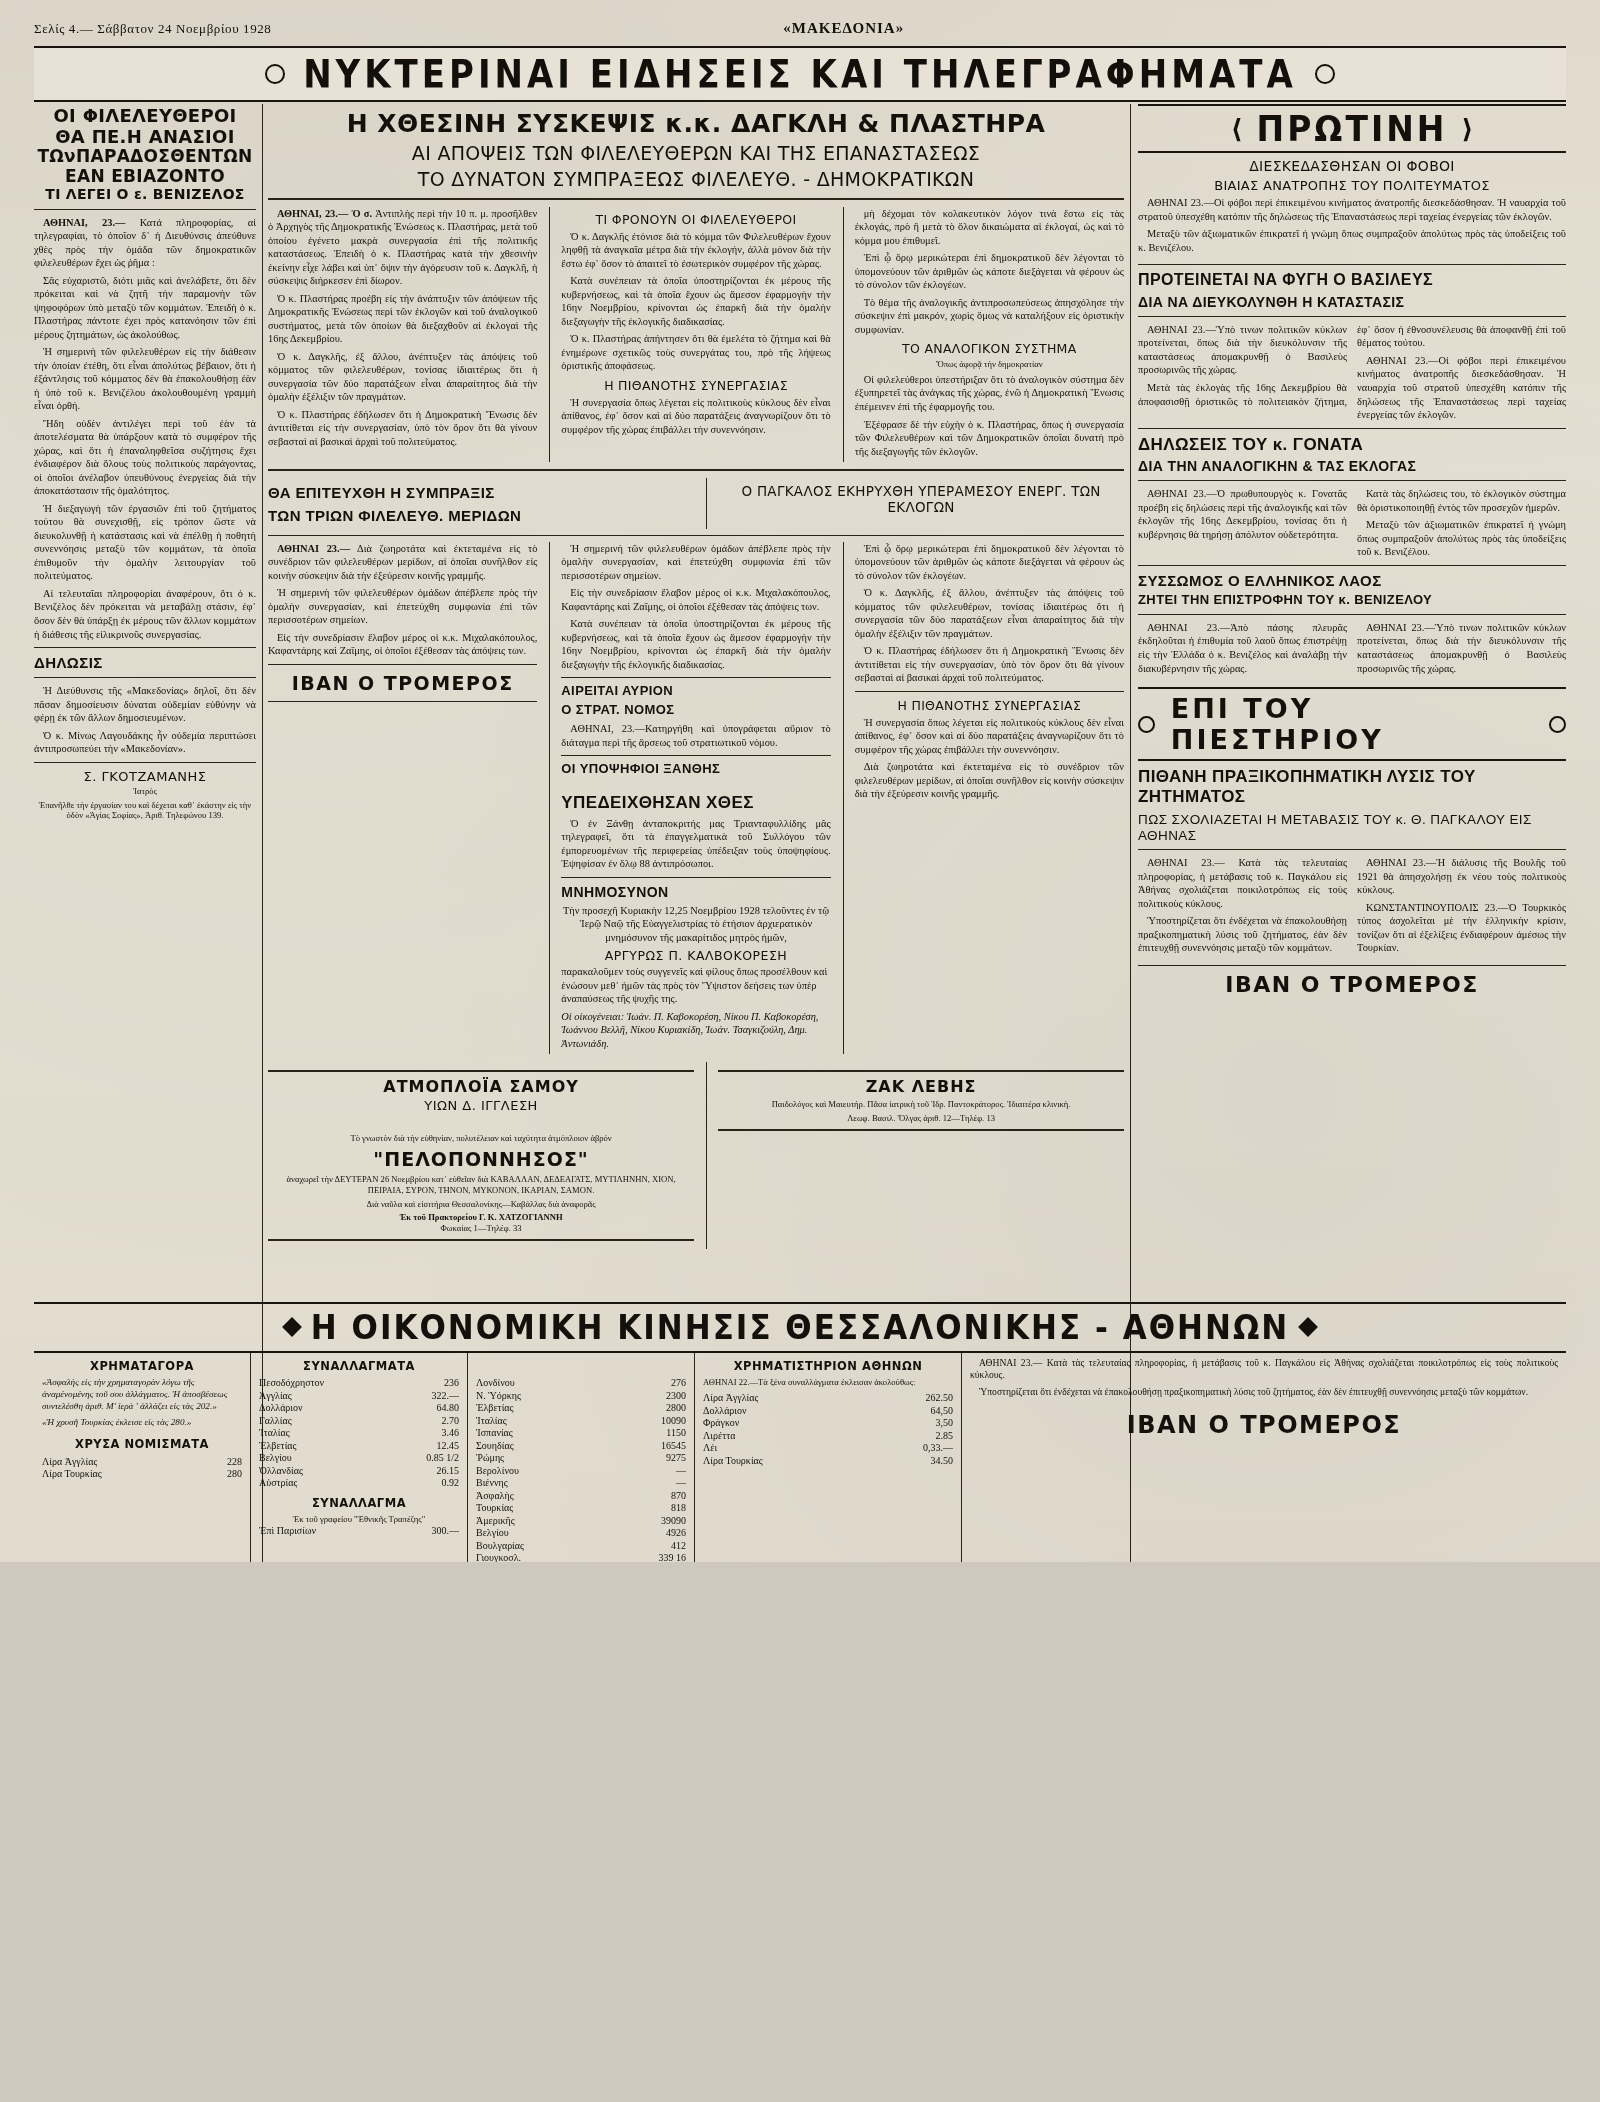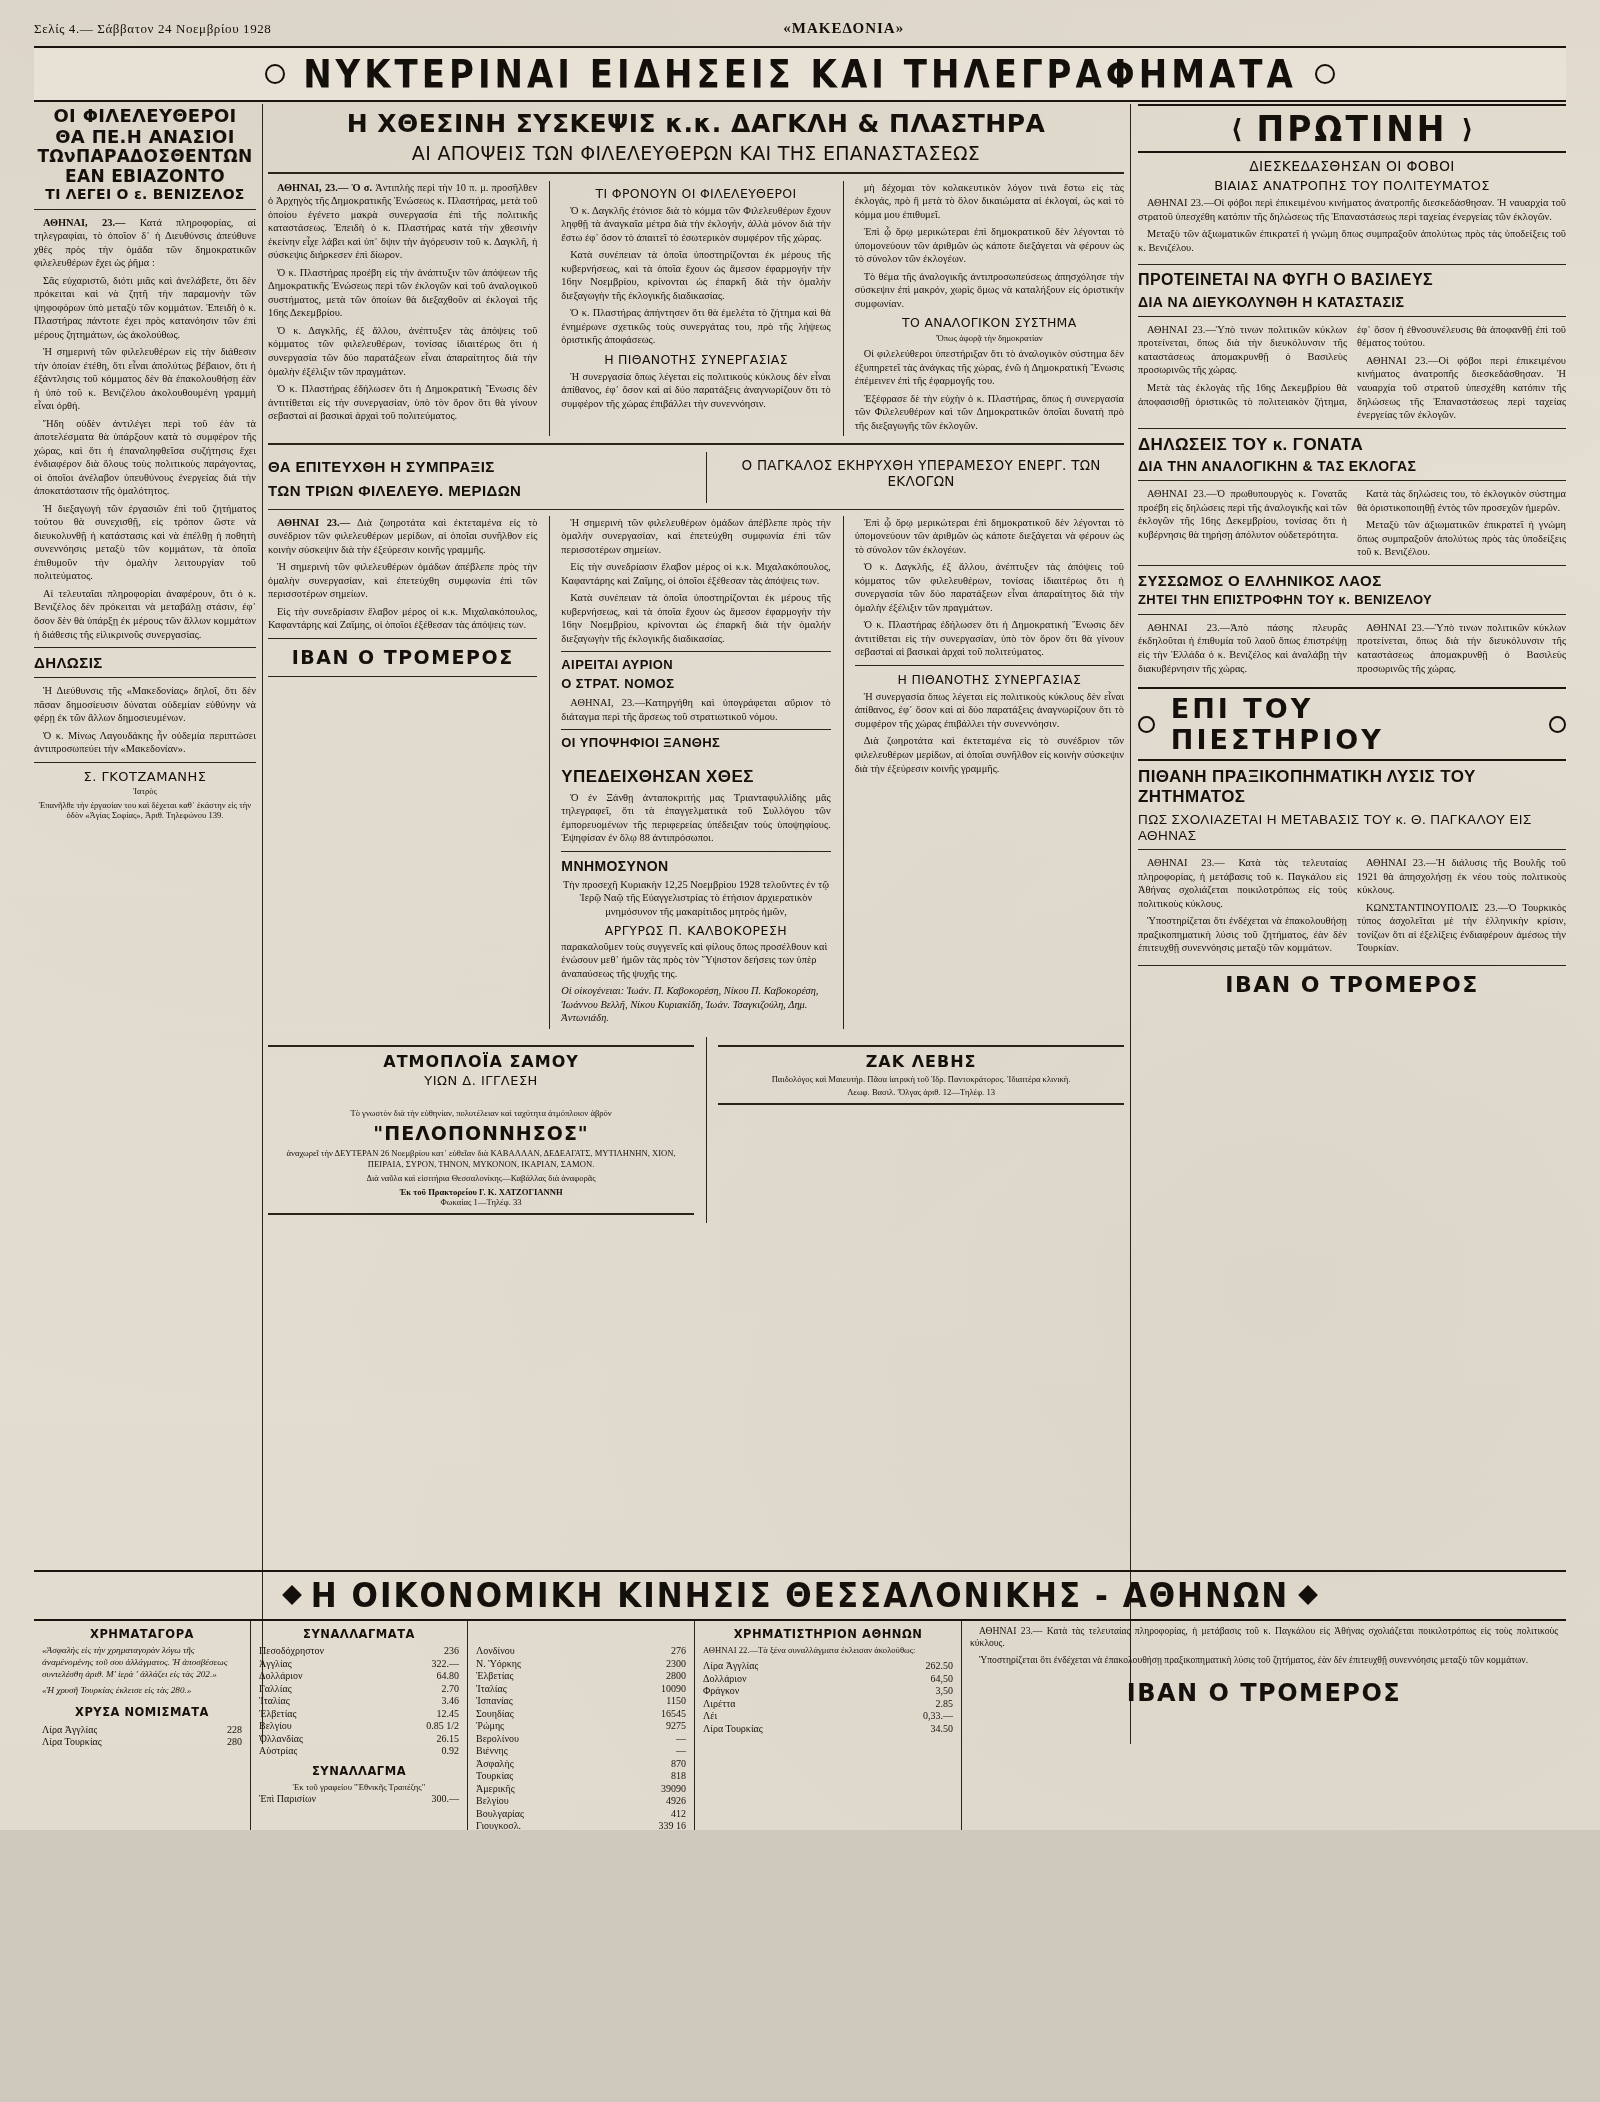--- a/index.html
+++ b/index.html
@@ -1,19 +1,19 @@
 <!DOCTYPE html>
 <html><head>
 <meta charset="utf-8">
 <style>
   html,body{margin:0;padding:0;background:#cfc9bd;}
   body{font-family:"Liberation Serif", serif;}
   .page{
     position:relative;
-    width:1600px;height:1830px;
+    width:1600px;height:1562px;
     background:#e8e2d6;
     background-image:
       radial-gradient(circle at 20% 15%, rgba(0,0,0,0.03) 0%, rgba(0,0,0,0) 60%),
       radial-gradient(circle at 80% 70%, rgba(0,0,0,0.035) 0%, rgba(0,0,0,0) 55%);
     overflow:hidden;
     box-sizing:border-box;
     color:#14110c;
   }
   .paper-tone{position:absolute;inset:0;background:linear-gradient(180deg,rgba(120,105,80,.07),rgba(120,105,80,.02) 30%,rgba(120,105,80,.06));pointer-events:none;}
 
@@ -198,20 +198,21 @@
       </div>
       <div class="hr"></div>
       <div class="sig">Σ. ΓΚΟΤΖΑΜΑΝΗΣ</div>
       <div class="tiny">Ἰατρὸς</div>
       <div class="tiny" style="margin-top:3px">Ἐπανῆλθε τὴν ἐργασίαν του καὶ δέχεται καθ᾽ ἑκάστην εἰς τὴν ὁδὸν «Ἁγίας Σοφίας», Ἀριθ. Τηλεφώνου 139.</div>
     </div>
 
     <div class="col c2">
       <h1 class="head1">Η ΧΘΕΣΙΝΗ ΣΥΣΚΕΨΙΣ κ.κ. ΔΑΓΚΛΗ &amp; ΠΛΑΣΤΗΡΑ</h1>
       <div class="sub-head">ΑΙ ΑΠΟΨΕΙΣ ΤΩΝ ΦΙΛΕΛΕΥΘΕΡΩΝ ΚΑΙ ΤΗΣ ΕΠΑΝΑΣΤΑΣΕΩΣ</div>
+      <div class="sub-head">ΤΟ ΔΥΝΑΤΟΝ ΣΥΜΠΡΑΞΕΩΣ ΦΙΛΕΛΕΥΘ. - ΔΗΜΟΚΡΑΤΙΚΩΝ</div>
       <div class="hr2"></div>
 
       <div class="subcols">
         <div class="subcol txtblock">
           <p><span class="lead">ΑΘΗΝΑΙ, 23.— Ὁ σ.</span> <span>Ἀντιπλὴς περὶ τὴν 10 π. μ. προσῆλθεν ὁ Ἀρχηγὸς τῆς Δημοκρατικῆς Ἑνώσεως κ. Πλαστήρας, μετὰ τοῦ ὁποίου ἐγένετο μακρὰ συνεργασία ἐπὶ τῆς πολιτικῆς καταστάσεως. Ἐπειδὴ ὁ κ. Πλαστήρας κατὰ τὴν χθεσινὴν ἐκείνην εἶχε λάβει καὶ ὑπ᾽ ὄψιν τὴν ἀγόρευσιν τοῦ κ. Δαγκλῆ, ἡ σύσκεψις διήρκεσεν ἐπὶ δίωρον.</span></p>
           <p>Ὁ κ. Πλαστήρας προέβη εἰς τὴν ἀνάπτυξιν τῶν ἀπόψεων τῆς Δημοκρατικῆς Ἑνώσεως περὶ τῶν ἐκλογῶν καὶ τοῦ ἀναλογικοῦ συστήματος, μετὰ τῶν ὁποίων θὰ διεξαχθοῦν αἱ ἐκλογαὶ τῆς 16ης Δεκεμβρίου.</p>
           <p>Ὁ κ. Δαγκλῆς, ἐξ ἄλλου, ἀνέπτυξεν τὰς ἀπόψεις τοῦ κόμματος τῶν φιλελευθέρων, τονίσας ἰδιαιτέρως ὅτι ἡ συνεργασία τῶν δύο παρατάξεων εἶναι ἀπαραίτητος διὰ τὴν ὁμαλὴν ἐξέλιξιν τῶν πραγμάτων.</p>
           <p>Ὁ κ. Πλαστήρας ἐδήλωσεν ὅτι ἡ Δημοκρατικὴ Ἕνωσις δὲν ἀντιτίθεται εἰς τὴν συνεργασίαν, ὑπὸ τὸν ὅρον ὅτι θὰ γίνουν σεβασταὶ αἱ βασικαὶ ἀρχαὶ τοῦ πολιτεύματος.</p>
         </div>
         <div class="subcol">

